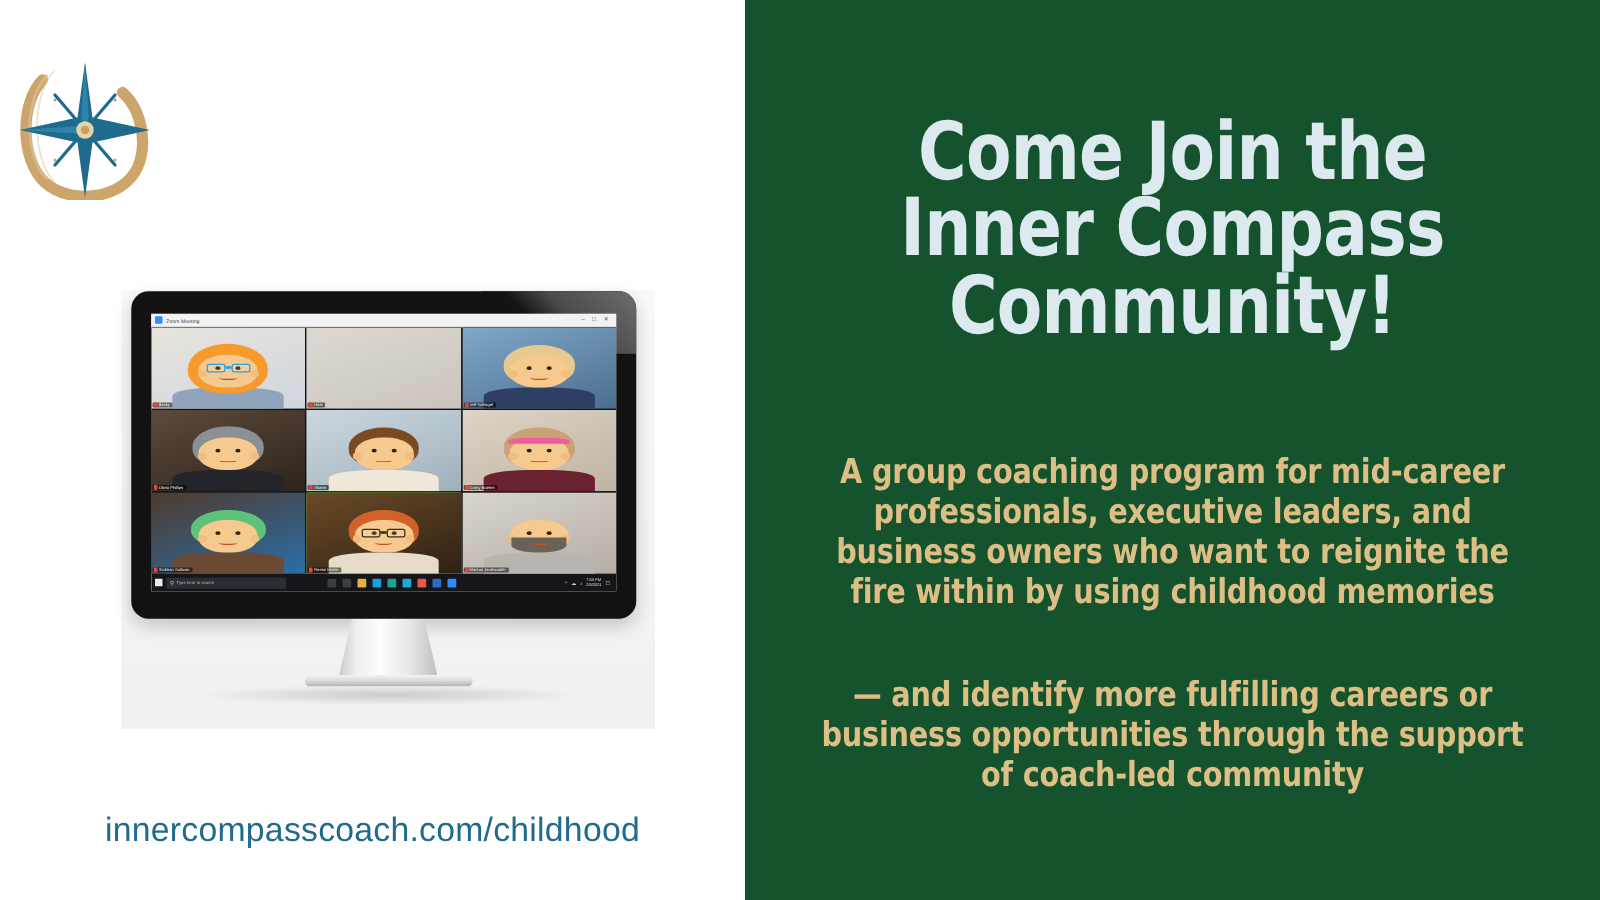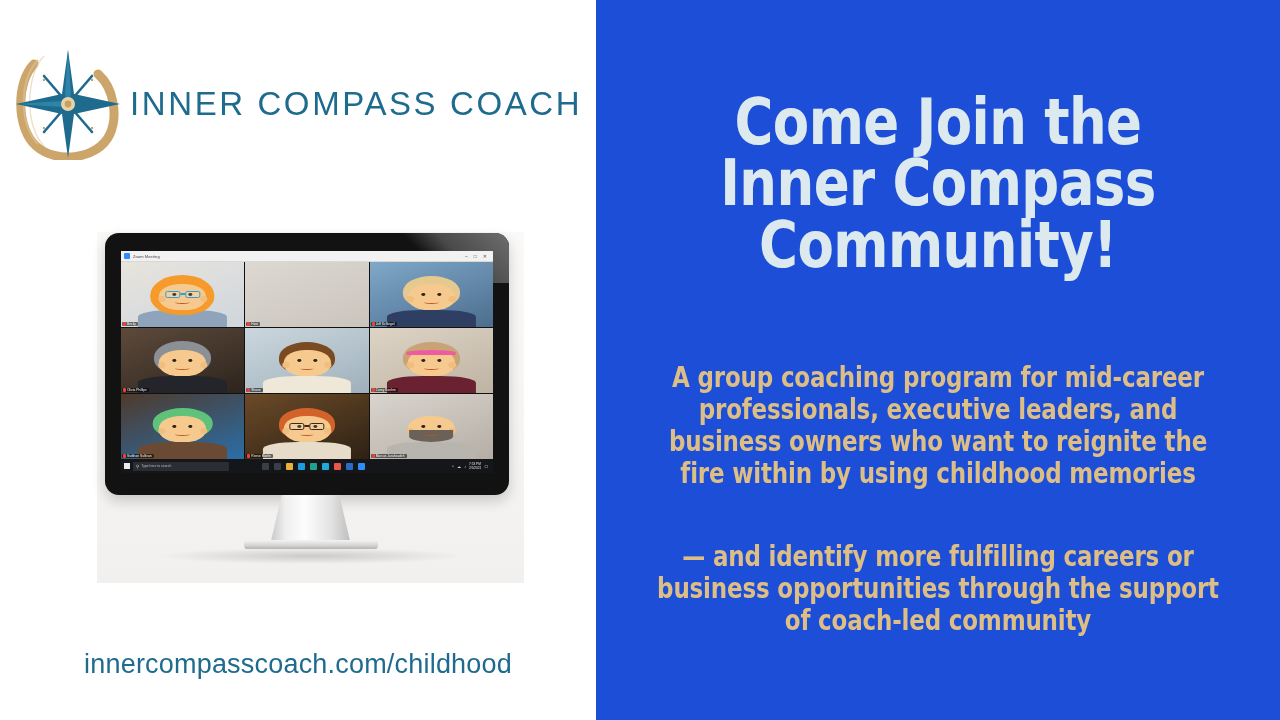--- a/index.html
+++ b/index.html
@@ -6,21 +6,21 @@
   html,body { width:1280px; height:720px; overflow:hidden; }
   body {
     font-family:"Liberation Sans", sans-serif;
     background:#ffffff;
     position:relative;
   }
 
   
   #poster { position:absolute; inset:0; display:flex; }
   #left-panel  { width:596px; height:720px; background:#ffffff; position:relative; }
-  #right-panel { width:684px; height:720px; background:#1d4ed8; position:relative; }
+  #right-panel { width:684px; height:720px; background:#14532d; position:relative; }
 
   
   #logo-block {
     position:absolute; left:14px; top:48px;
     display:flex; align-items:center; gap:8px;
   }
   #logo-mark { width:108px; height:112px; flex:0 0 auto; }
   #logo-wordmark {
     font-size:33px; letter-spacing:2.6px; color:#1F6B8E;
     font-weight:400; white-space:nowrap;
@@ -181,21 +181,20 @@
         <path d="M2 56 L48 53 L54 56 L48 59 Z" fill="#2E83A8"></path>
         <g stroke="#1F6B8E" stroke-width="2.6" stroke-linecap="round">
           <path d="M54 56 L30 28"></path>
             <path d="M54 56 L78 28"></path>
           <path d="M54 56 L30 84"></path>
             <path d="M54 56 L78 84"></path>
         </g>
         <circle cx="54" cy="56" r="7" fill="#E8D2A8"></circle>
         <circle cx="54" cy="56" r="3.4" fill="#C9A063"></circle>
       </svg>
-      <div id="logo-wordmark">INNER COMPASS COACH</div>
     </div>
 
     <div id="monitor-stage">
       <div id="monitor">
         <div id="bezel">
           <div id="bezel-gloss"></div>
 
           <div id="screen">
 
             <div id="zoom-titlebar">

